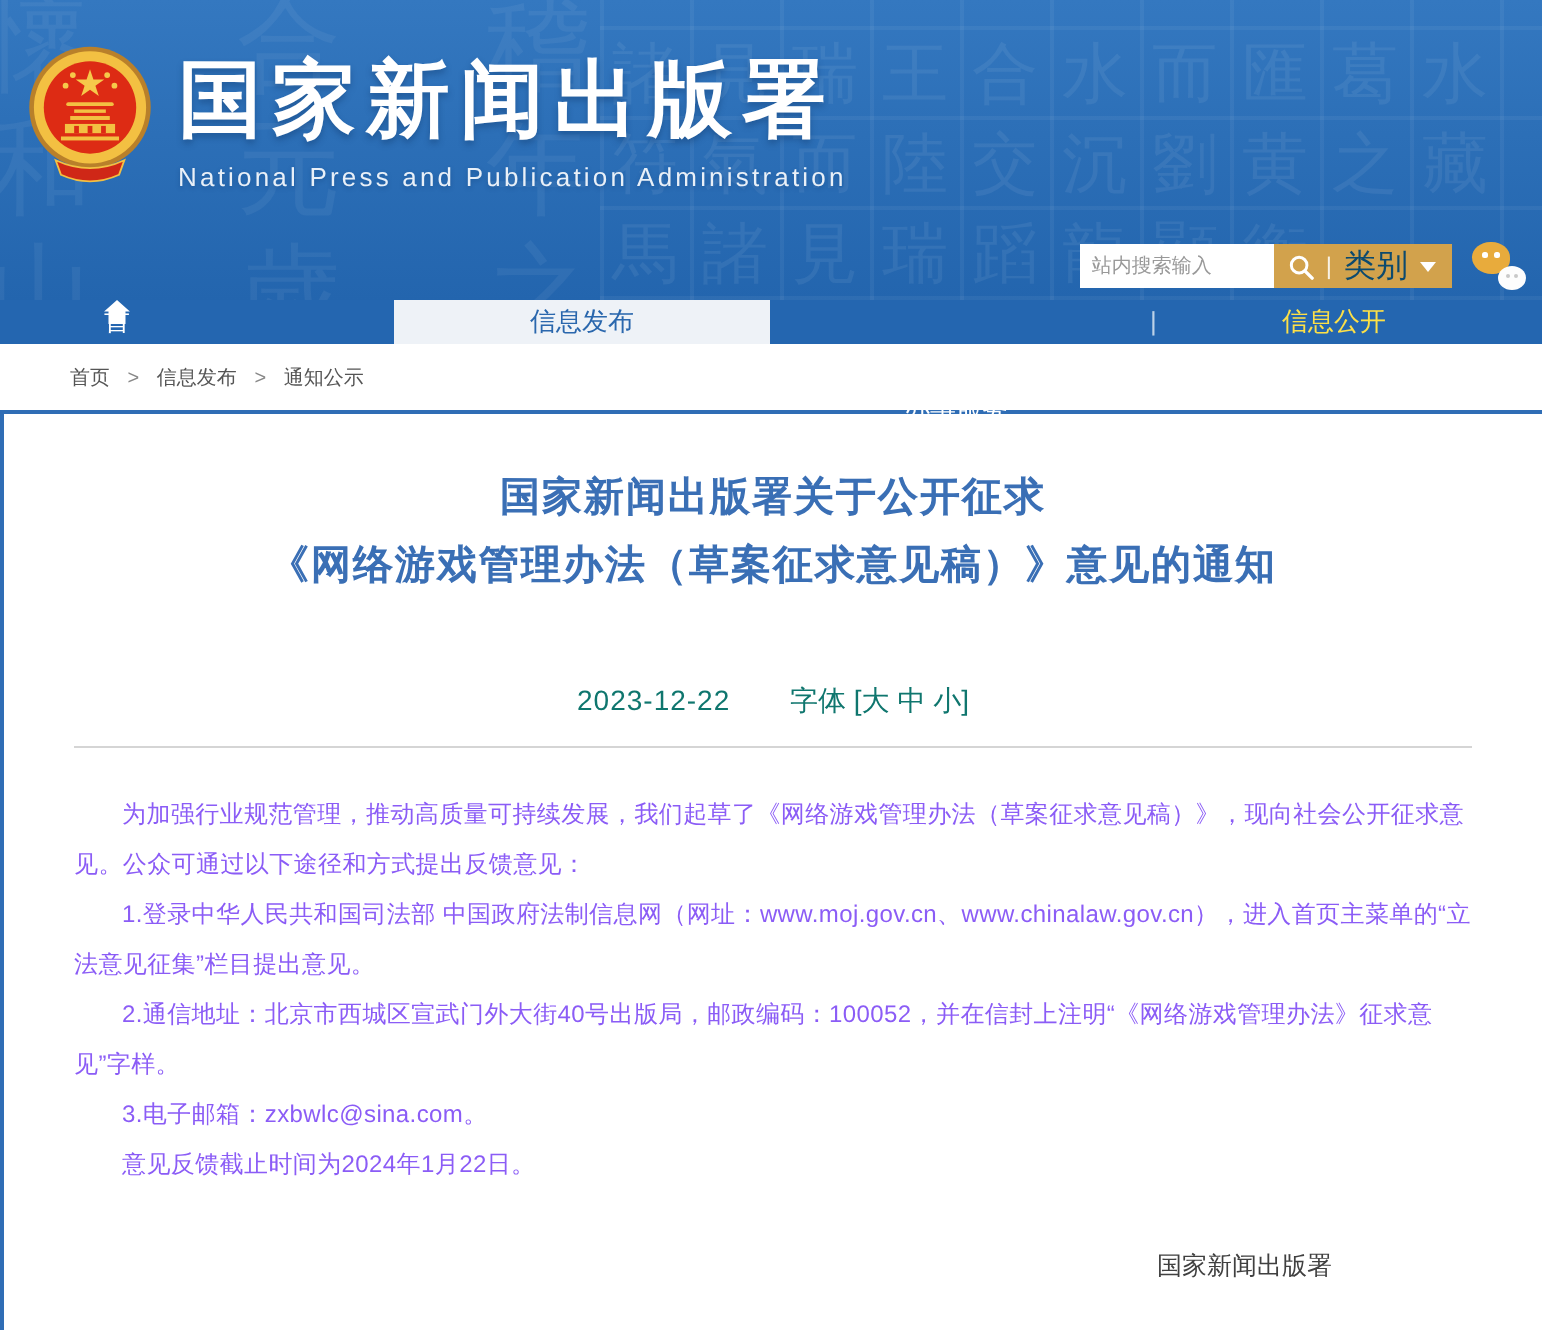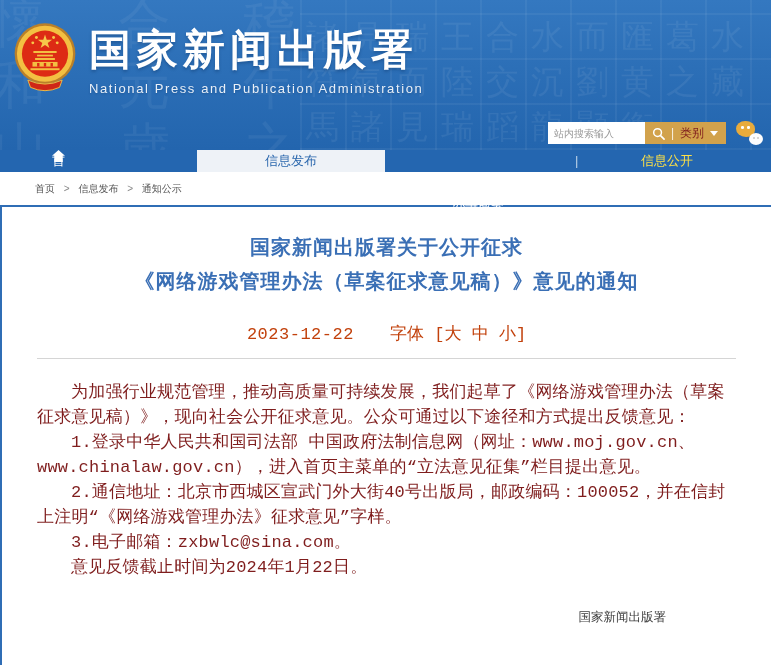--- a/index.html
+++ b/index.html
@@ -49,21 +49,21 @@
   .search-input {
     width:97px; height:22px; border:none; outline:none; background:#fff;
     font-size:10px; padding:6px 6px; color:#555;
   }
   .search-input::placeholder { color:#999; }
   .search-gold {
     background:#d2a24c; display:flex; align-items:center; height:22px;
     padding:0 8px 0 7px; gap:6px; cursor:pointer;
   }
   .search-gold .sep { color:rgba(255,255,255,.85); font-size:12px; }
-  .cat-label { color:#7f1d1d; font-size:12px; }
+  .cat-label { color:#0c4a6e; font-size:16px; }
   .caret {
     width:0; height:0; border-left:4px solid transparent; border-right:4px solid transparent;
     border-top:5px solid #fff; display:inline-block;
   }
   .wechat { position:relative; width:27px; height:24px; cursor:pointer; }
   .wechat .b1 {
     position:absolute; left:0; top:0; width:19px; height:16px;
     background:#e8ab3c; border-radius:50% 50% 46% 54%;
   }
   .wechat .b1::before, .wechat .b1::after {
@@ -100,33 +100,33 @@
   .crumb-bar {
     background:#fff; padding:10px 0 8px 35px; font-size:10px; color:#555;
     border-bottom:2px solid #2f6db5; height:35px;
   }
   .crumb-bar a { color:#555; text-decoration:none; cursor:pointer; }
   .crumb-sep { margin:0 6px; color:#888; }
 
   
   .content {
     position:relative; height:458px; background:#fff;
-    border-left:2px solid #2f6db5; padding:0 35px;font-family:Liberation Mono, monospace;
+    border-left:2px solid #2f6db5; padding:0 35px;
   }
   .art-title {
     text-align:center; color:#3a6fb5; font-size:20px; font-weight:bold;
     line-height:34px; letter-spacing:1px; padding-top:25px;
   }
-  .meta-line { text-align:center; font-size:17px; color:#c2410c; margin-top:22px; }
+  .meta-line { text-align:center; font-size:14px; color:#0f766e; margin-top:42px; }
   .meta-date { letter-spacing:.5px; }
   .font-sizer { margin-left:26px; cursor:pointer; }
   .meta-rule { border:none; border-top:1px solid #d5d5d5; margin:13px 0 0 0; }
   .body-text { margin-top:21px; }
   .body-text p {
-    font-size:17px; color:#7f1d1d; line-height:25px; text-indent:2em;
+    font-size:12px; color:#8b5cf6; line-height:25px; text-indent:2em;
     letter-spacing:.2px;
   }
   .sig-block { margin-top:26px; font-size:12.5px; color:#404040; text-align:right; }
   .sig-name { padding-right:70px; line-height:25px; }
   .sig-date { padding-right:58px; line-height:25px; margin-top:3px; }
 </style>
 </head>
 <body>
 
 <div class="page">

